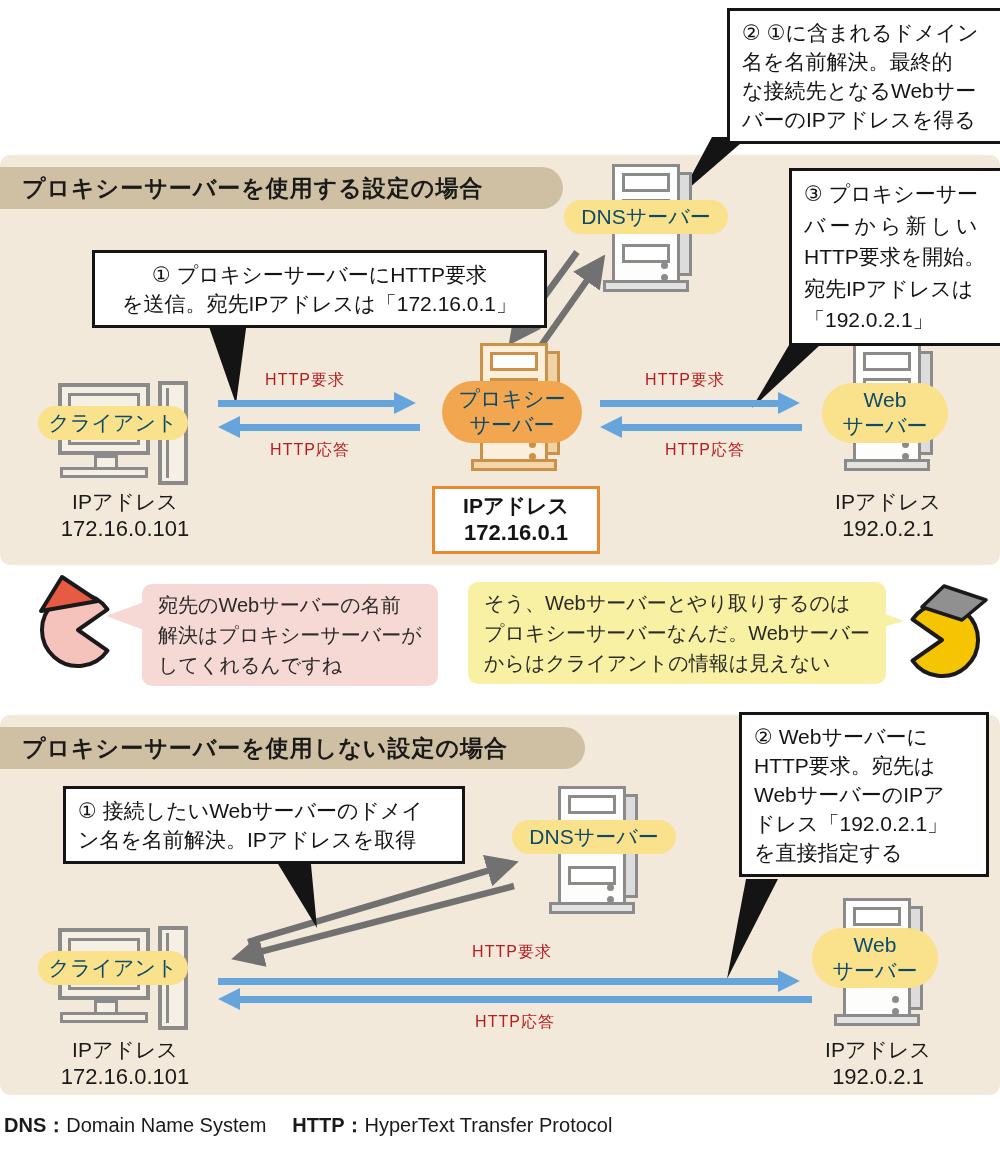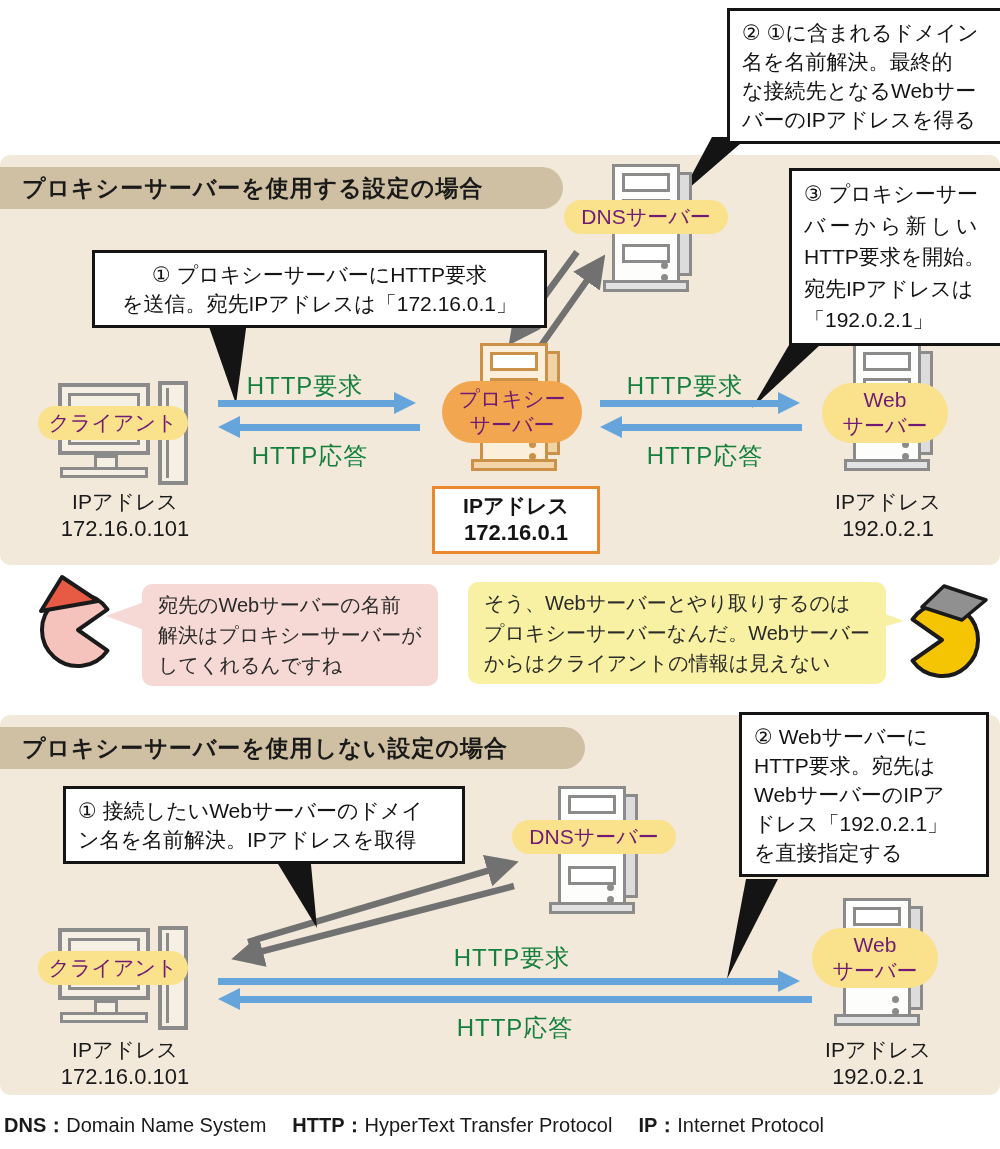--- a/index.html
+++ b/index.html
@@ -9,21 +9,21 @@
   .panel{position:absolute;left:0;width:1000px;background:#f2e9da;border-radius:10px;z-index:0;}
   .hdrbar{position:absolute;left:0;height:42px;background:#cfc0a3;border-radius:0 21px 21px 0;
           display:flex;align-items:center;padding-left:22px;box-sizing:border-box;z-index:2;}
   .hdrbar span{font-size:23px;font-weight:bold;color:#1a1a1a;letter-spacing:1px;}
 
   .callout{position:absolute;background:#fff;border:3px solid #141414;box-sizing:border-box;
            padding:7px 12px;z-index:4;margin-left:37px;}
   .callout .ln{font-size:21px;line-height:29px;white-space:nowrap;color:#141414;}
 
   .pill{position:absolute;background:#fae18b;border-radius:999px;display:flex;align-items:center;
-        justify-content:center;text-align:center;font-size:21px;color:#701a75;z-index:5;
+        justify-content:center;text-align:center;font-size:21px;color:#0c4a6e;z-index:5;
         white-space:pre-line;line-height:26px;}
   .pill.orange{background:#f2a64f;}
 
   
   .server{position:absolute;width:68px;height:126px;z-index:3;
           --c:#8b8b8b;--fill:#fdfdfb;--sidefill:#dcdcdc;--basefill:#e2e2e2;}
   .server.orange{--c:#cc9149;--fill:#fbeedb;--sidefill:#f0d3a4;--basefill:#f3d5a8;}
   .srv-side{position:absolute;left:56px;top:8px;width:18px;height:98px;border:3px solid var(--c);
             background:var(--sidefill);z-index:0;}
   .srv-body{position:absolute;left:0;top:0;width:62px;height:118px;border:3px solid var(--c);
@@ -53,21 +53,21 @@
          display:flex;flex-direction:column;align-items:center;justify-content:center;z-index:4;}
   .ipbox .cap,.ipbox .val{font-weight:bold;color:#141414;}
   .ipbox .cap{font-size:21px;line-height:26px;} .ipbox .val{font-size:22px;line-height:28px;}
 
   
   .barrow{position:absolute;height:7px;background:#66a5dc;z-index:3;}
   .barrow.right::after{content:'';position:absolute;right:-22px;top:-8px;
       border-left:22px solid #66a5dc;border-top:11.5px solid transparent;border-bottom:11.5px solid transparent;}
   .barrow.left::before{content:'';position:absolute;left:-22px;top:-8px;
       border-right:22px solid #66a5dc;border-top:11.5px solid transparent;border-bottom:11.5px solid transparent;}
-  .blabel{position:absolute;color:#15803d;font-size:24px;text-align:center;z-index:3;letter-spacing:1px;}
+  .blabel{position:absolute;color:#b91c1c;font-size:16px;text-align:center;z-index:3;letter-spacing:1px;}
 
   
   .bubble{position:absolute;border-radius:10px;padding:6px 16px;z-index:3;}
   .bubble .ln{font-size:20px;line-height:30px;white-space:nowrap;color:#2a2a2a;}
   .bubble.pink{background:#f6d9d4;}
   .bubble.yellow{background:#f8f0a2;}
 
   .char{position:absolute;z-index:3;}
   .overlay{position:absolute;left:0;top:0;z-index:2;pointer-events:none;}
   .footer{position:absolute;left:4px;top:1112px;display:flex;gap:26px;z-index:1;}
@@ -292,16 +292,15 @@
   <div class="pill" style="left:812px;top:928px;width:126px;height:60px;border-radius:30px;">Web
 サーバー</div>
   <div class="iptext" style="left:808px;top:1036px;width:140px;">
     <div class="cap">IPアドレス</div>
     <div class="val">192.0.2.1</div>
   </div>
 
   <div class="footer">
     <div class="item"><span class="term">DNS</span><span class="term">：</span><span>Domain Name System</span></div>
     <div class="item"><span class="term">HTTP</span><span class="term">：</span><span>HyperText Transfer Protocol</span></div>
-    <div class="item"><span class="term">IP</span><span class="term">：</span><span>Internet Protocol</span></div>
   </div>
 
 </div>
 
 </body></html>

